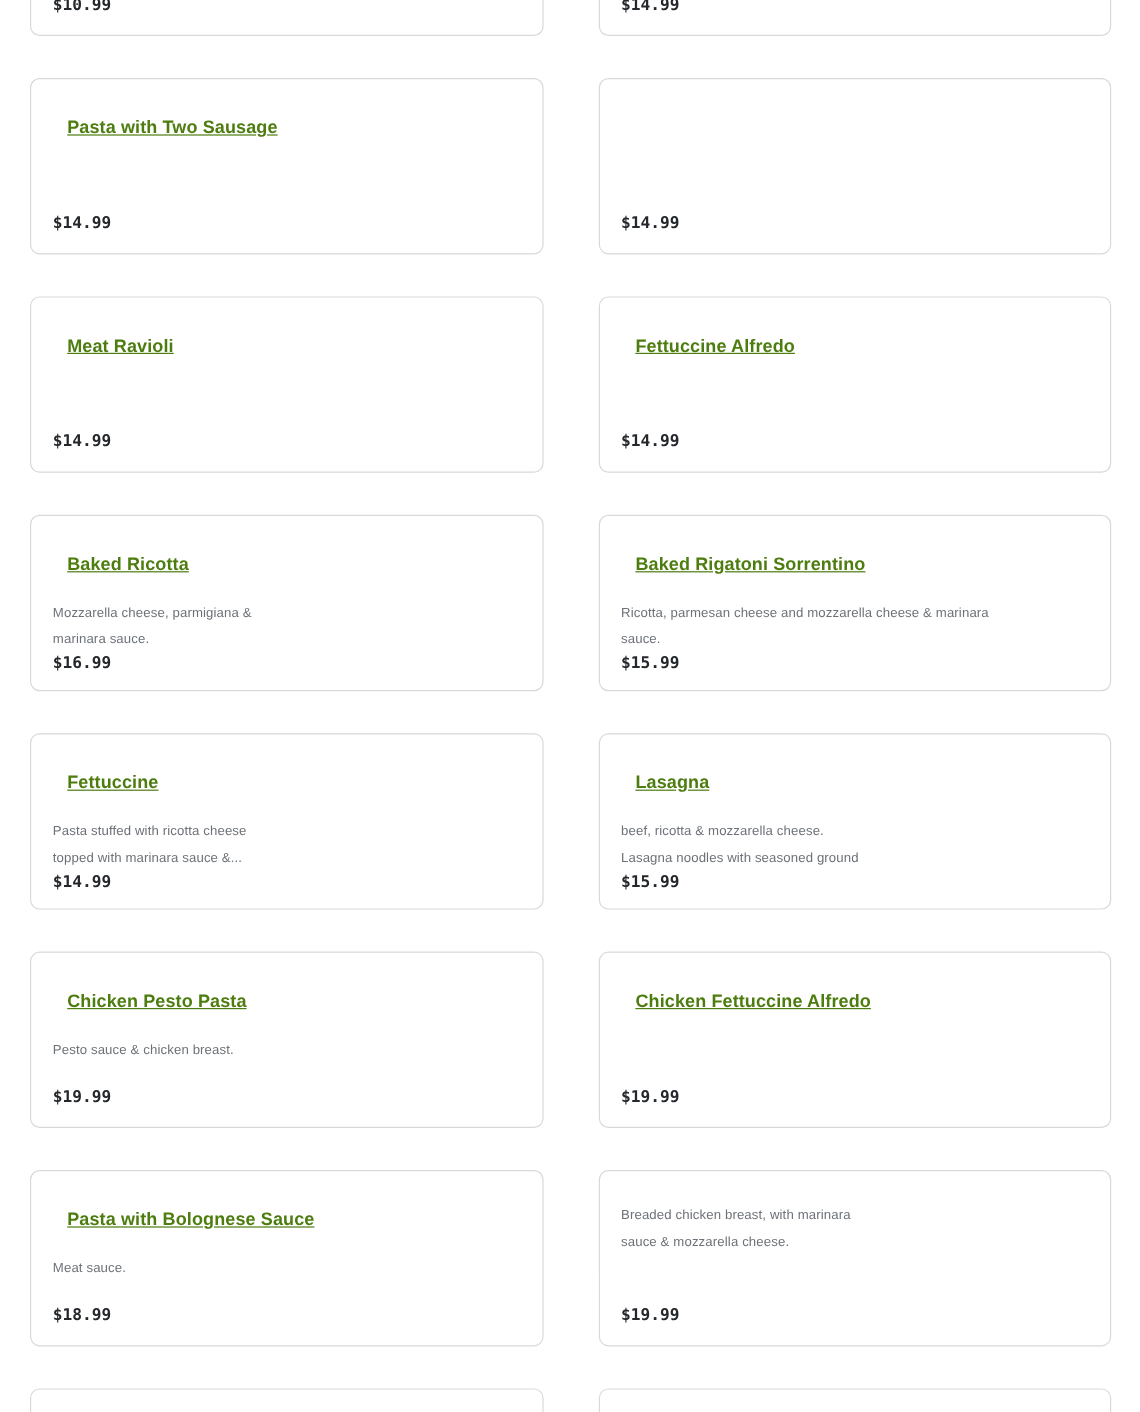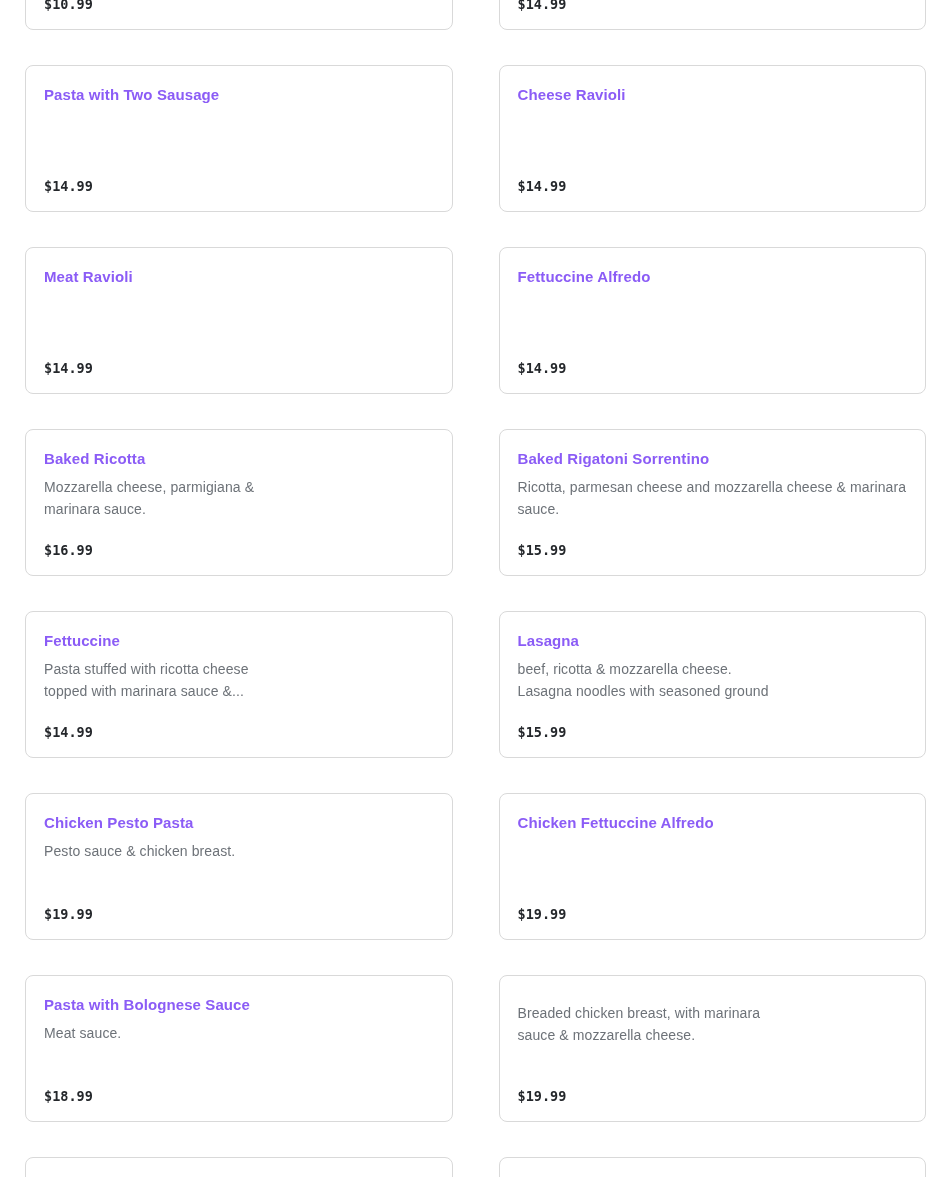--- a/index.html
+++ b/index.html
@@ -28,30 +28,31 @@
     height: 147px;
     background: #ffffff;
     border: 1px solid #d9d9d9;
     border-radius: 8px;
     padding: 19px 18px 16px 18px;
     display: flex;
     flex-direction: column;
     cursor: pointer;
   }
   .card-title {
-    margin: 0;
+    margin: 12px;
     font-size: 15px;
     font-weight: 700;
     letter-spacing: 0.1px;
-    color: #8b5cf6;
+    color: #4d7c0f;
     line-height: 20px;
+    text-decoration: underline;
   }
   .card-desc {
     margin-top: 7px;
-    font-size: 14px;
+    font-size: 11px;
     line-height: 22px;
     color: #6d7278;
     letter-spacing: 0.1px;
   }
   .card-desc .desc-line {
     display: block;
   }
   .card-price {
     margin-top: auto;
     font-family: "DejaVu Sans Mono", monospace;
@@ -78,21 +79,20 @@
     <div class="card-price">$14.99</div>
   </article>
 
   <article class="card">
     <h3 class="card-title">Pasta with Two Sausage</h3>
     <div class="card-desc"></div>
     <div class="card-price">$14.99</div>
   </article>
 
   <article class="card">
-    <h3 class="card-title">Cheese Ravioli</h3>
     <div class="card-desc"></div>
     <div class="card-price">$14.99</div>
   </article>
 
   <article class="card">
     <h3 class="card-title">Meat Ravioli</h3>
     <div class="card-desc"></div>
     <div class="card-price">$14.99</div>
   </article>
 

